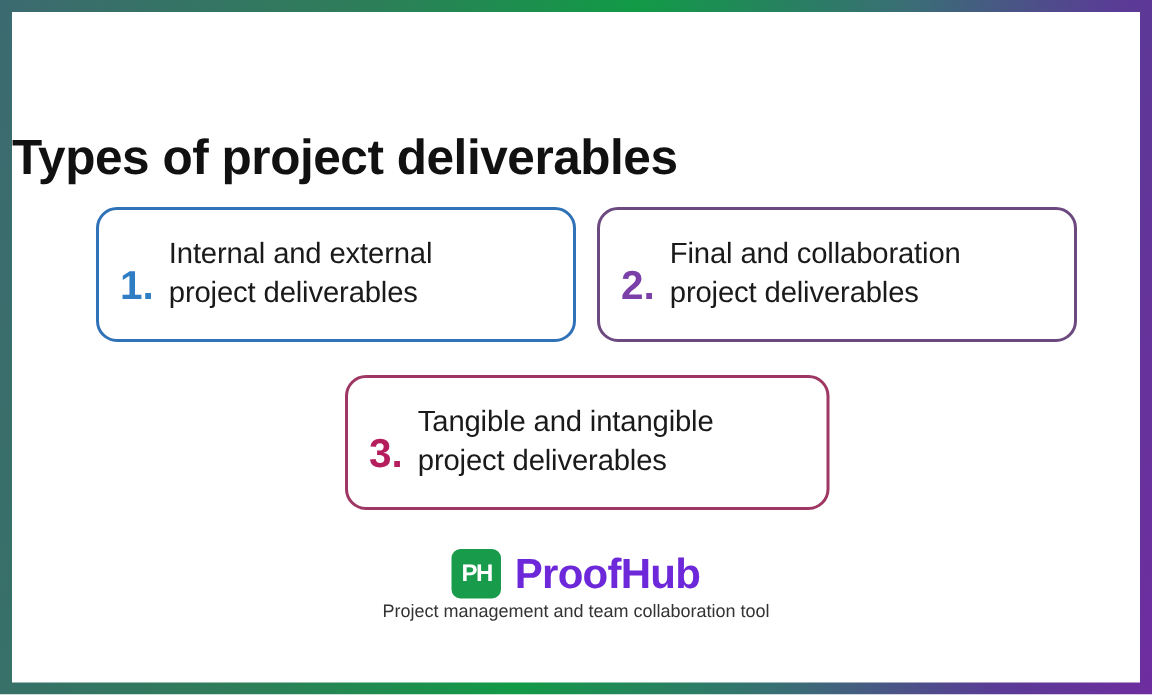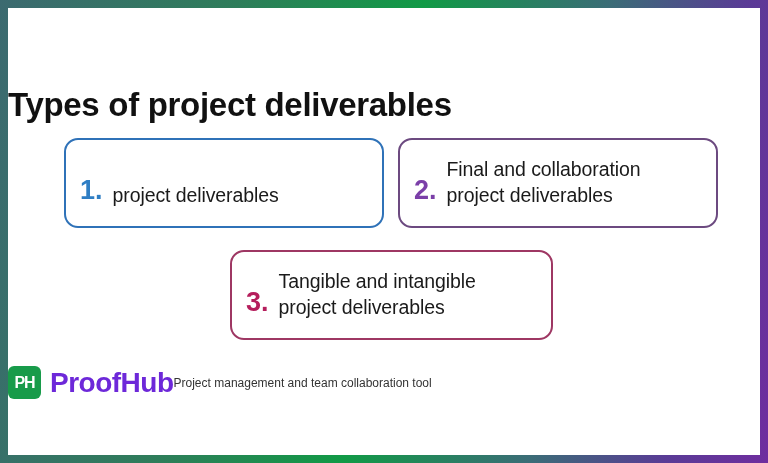--- a/index.html
+++ b/index.html
@@ -100,20 +100,21 @@
     border-color: #9e3763;
   }
   #card-3 .card-number { color: #b51e5c; }
 
   .brand {
     position: absolute;
     left: 0;
     top: 358px;
     width: 100%;
     display: flex;
+    flex-direction: column;
     align-items: center;
   }
 
   .brand-row {
     display: flex;
     align-items: center;
     gap: 9px;
   }
 
   .brand-mark {
@@ -147,21 +148,21 @@
 <body>
 
 <div class="infographic">
   <div class="infographic-inner">
 
     <div class="page-title">Types of project deliverables</div>
 
     <div class="card" id="card-1">
       <span class="card-number">1.</span>
       <span class="card-text">
-        <br>
+        <span>Internal and external</span><br>
         <span>project deliverables</span>
       </span>
     </div>
 
     <div class="card" id="card-2">
       <span class="card-number">2.</span>
       <span class="card-text">
         <span>Final and collaboration</span><br>
         <span>project deliverables</span>
       </span>

